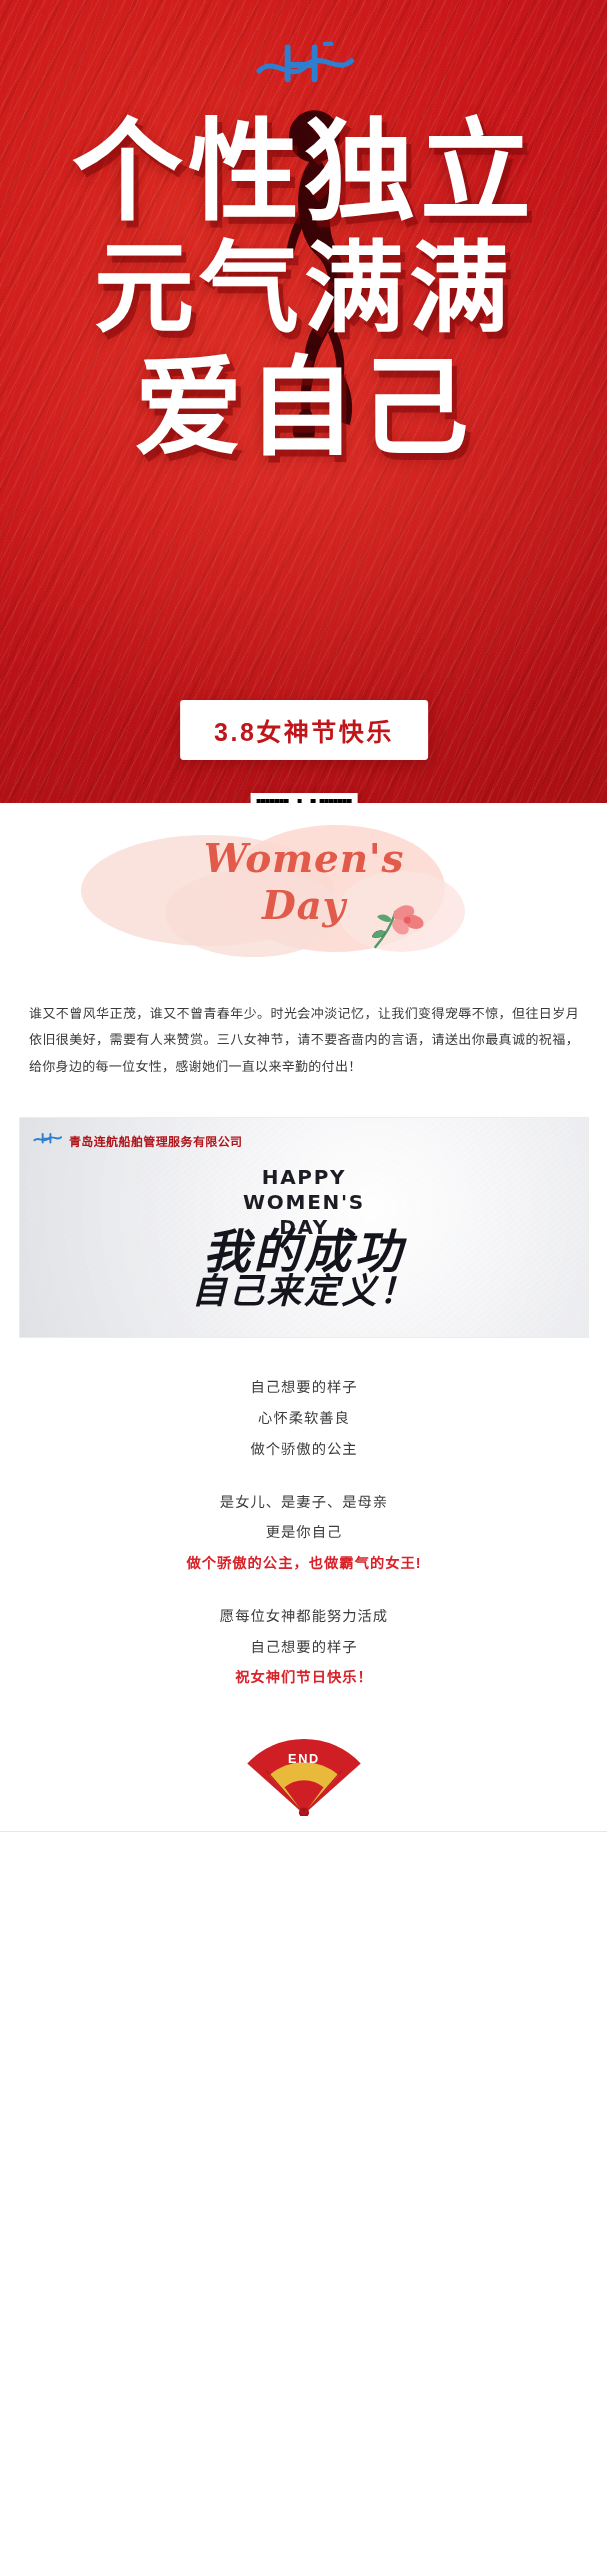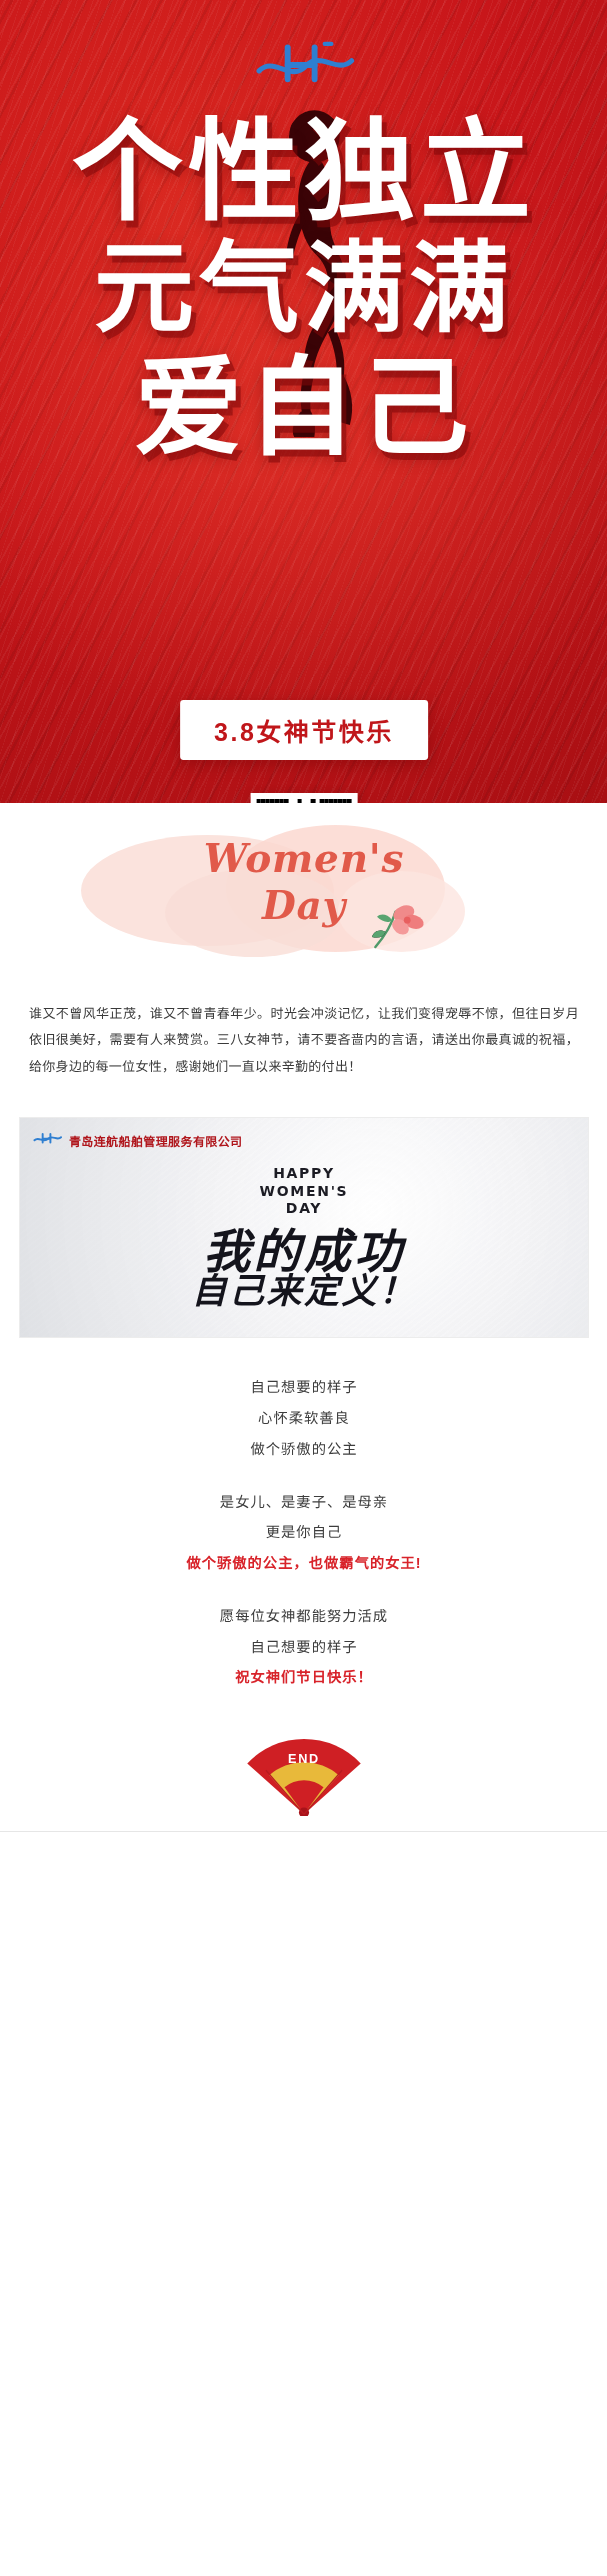--- a/index.html
+++ b/index.html
@@ -216,21 +216,21 @@
     letter-spacing: 0.4px;
   }
   .card-en {
     position: absolute;
     left: 0; right: 0;
     top: 47px;
     text-align: center;
     font-family: "DejaVu Sans", sans-serif;
     color: #1c1c24;
     font-weight: 700;
-    font-size: 14px;
+    font-size: 20px;
     line-height: 1.25;
     letter-spacing: 1.7px;
   }
   .card-cn1 {
     position: absolute;
     left: 0; right: 0;
     top: 95px;
     text-align: center;
     font-family: "DejaVu Sans", "Liberation Sans", sans-serif;
     font-weight: 700;

